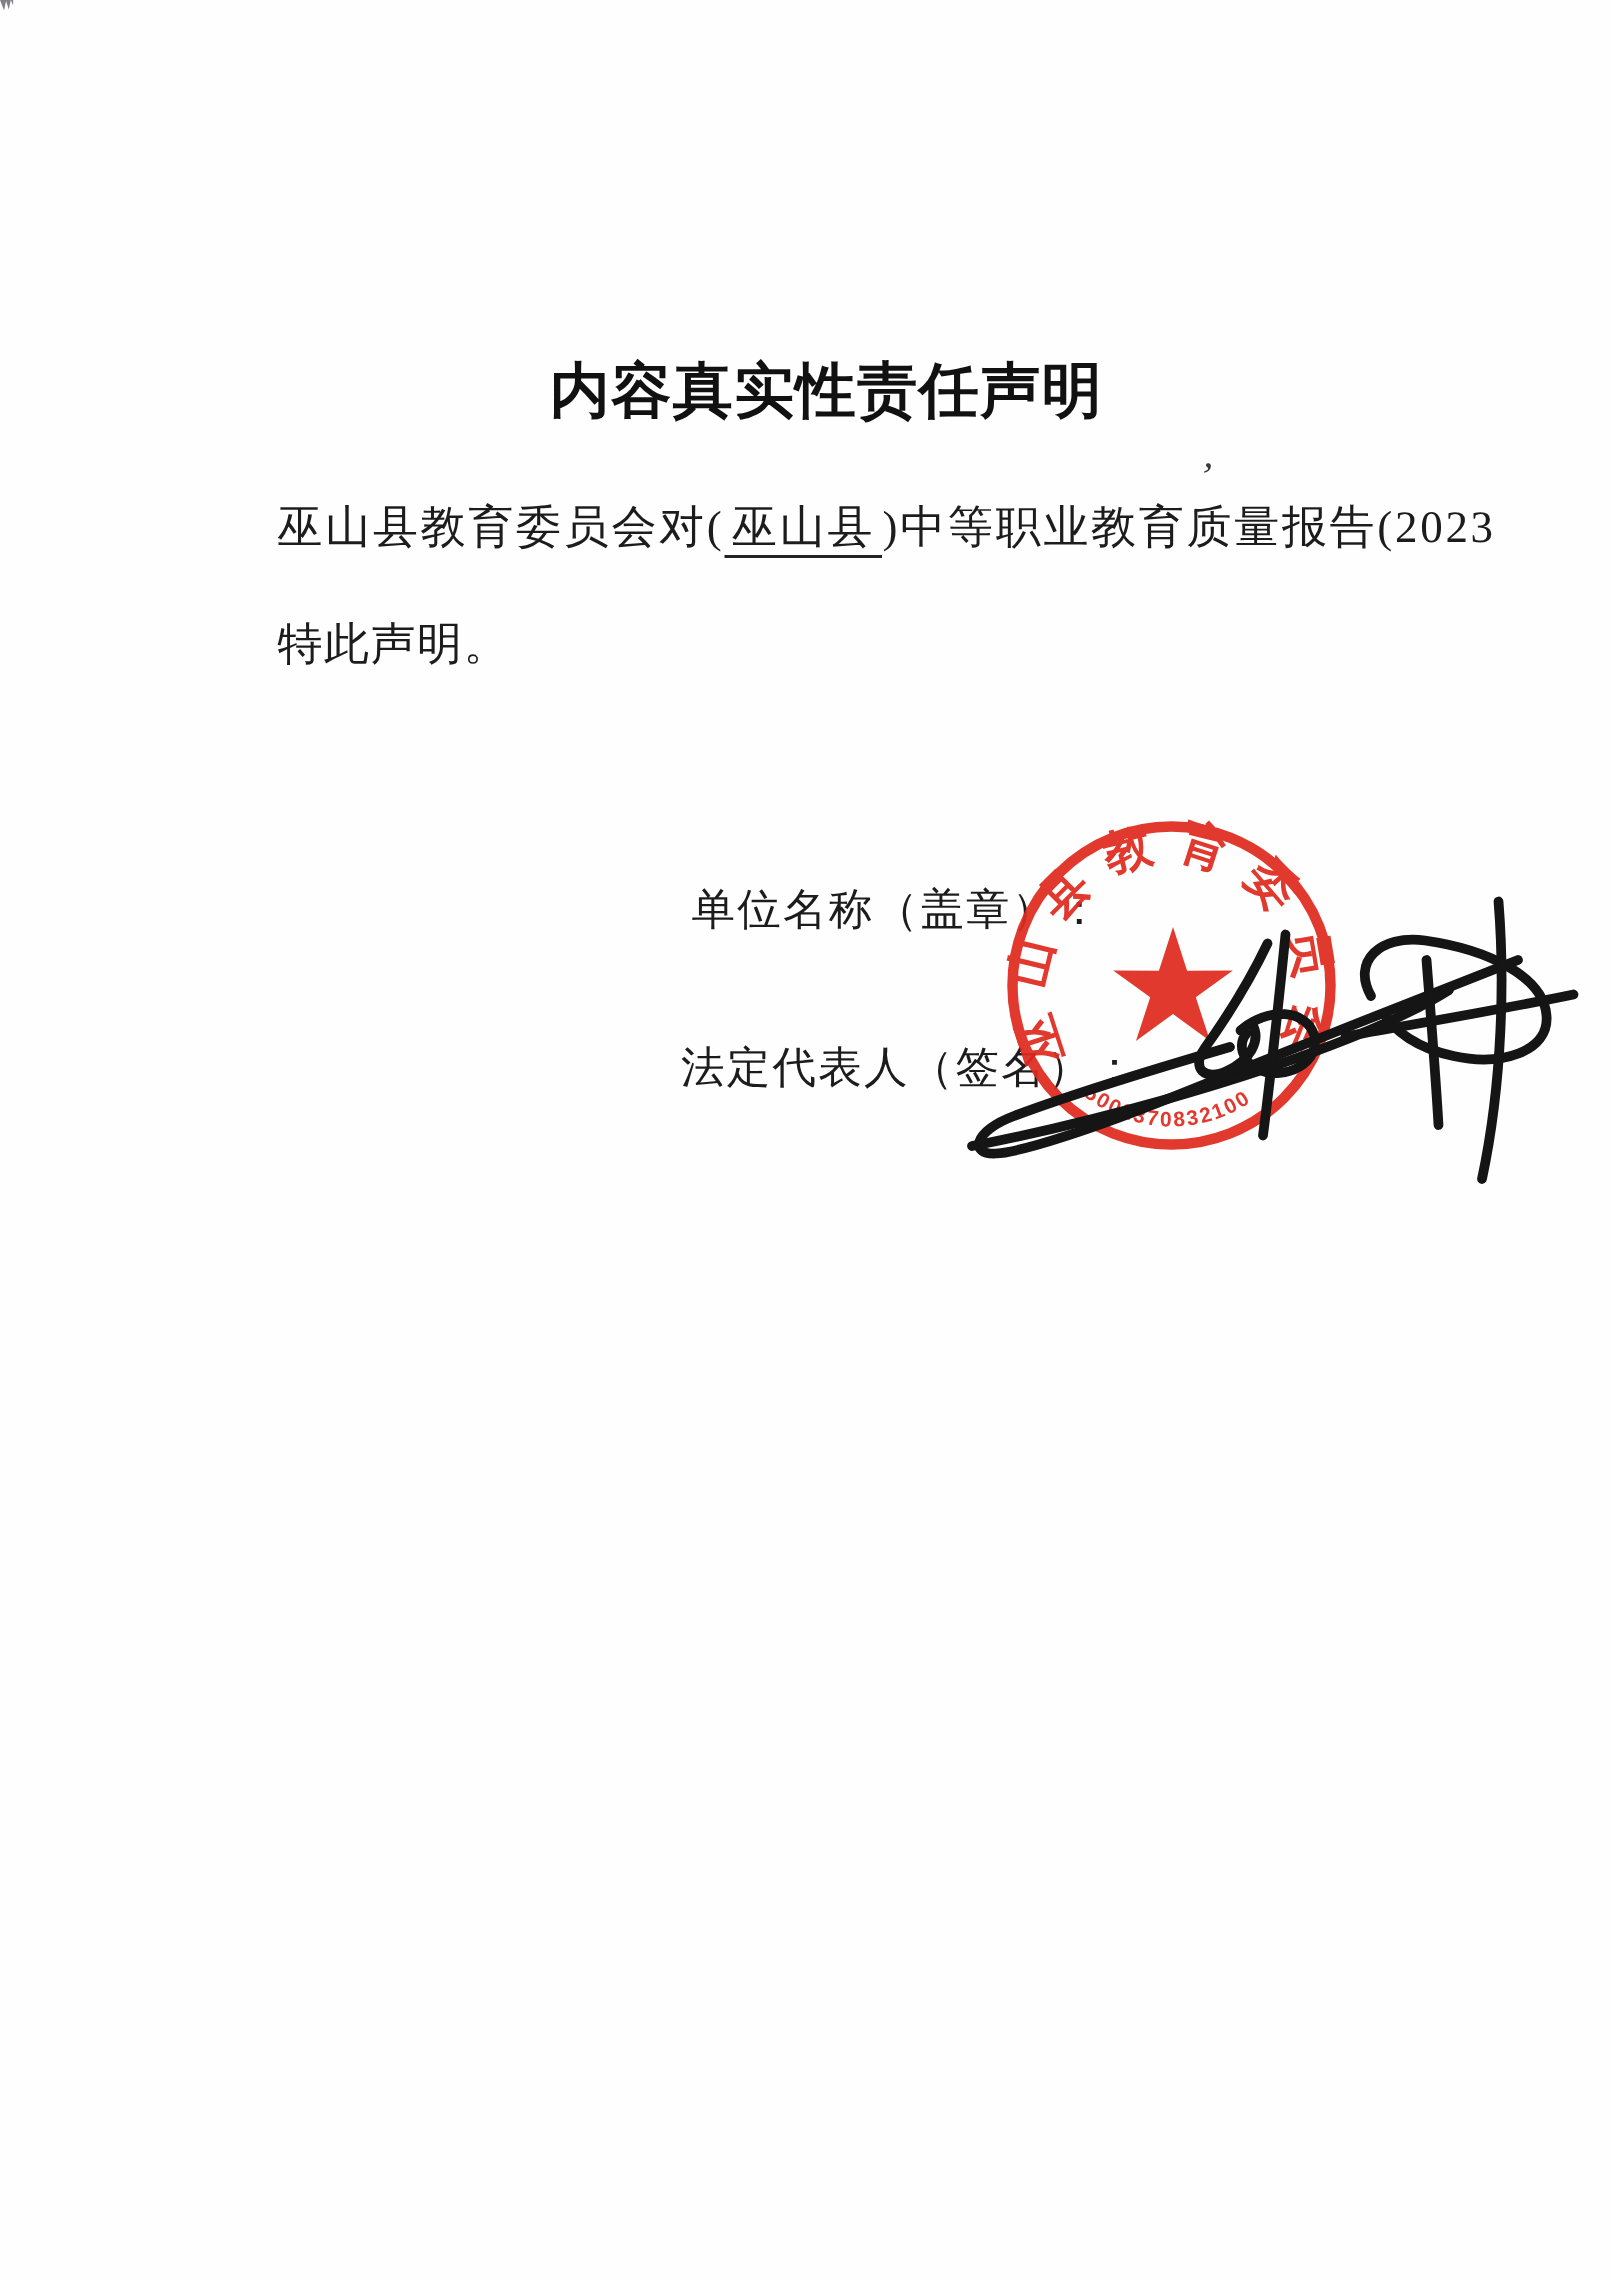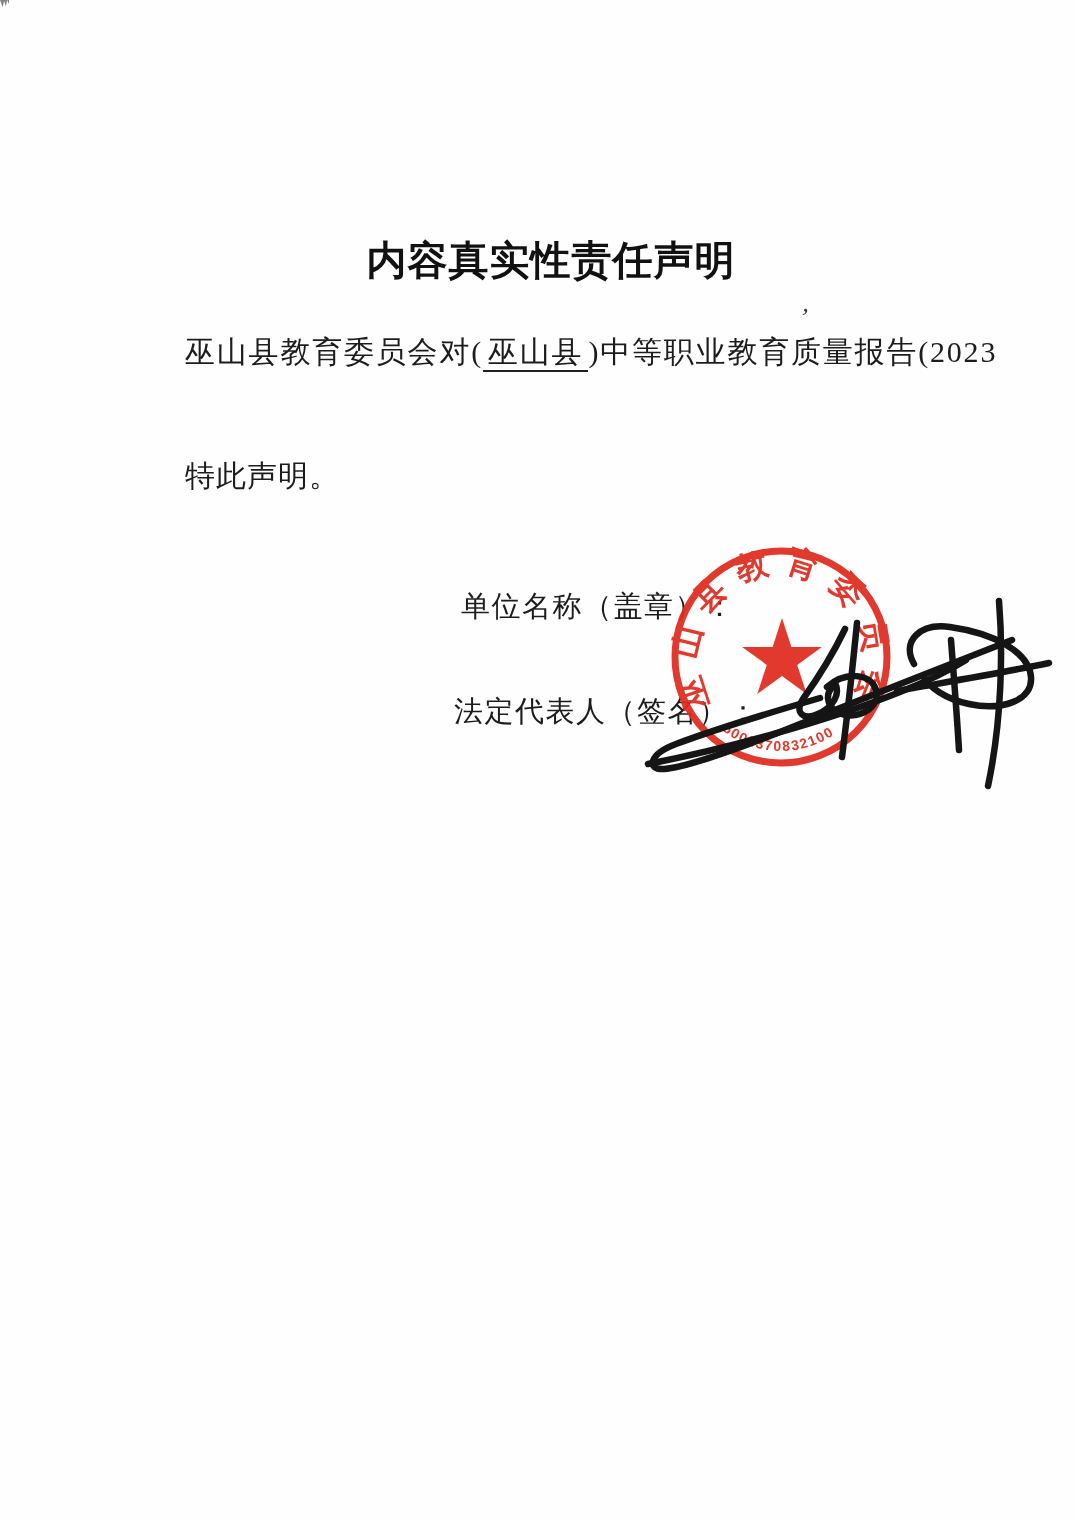--- a/index.html
+++ b/index.html
@@ -22,21 +22,21 @@
     color:#111;
   }
   .bodyline{
     position:absolute;margin:0;
     font-size:30px;line-height:1.2;
     white-space:nowrap;
     color:#1c1c1c;
   }
   .line1{top:334px;left:185px;letter-spacing:1.8px;}
   .line2{top:387px;left:129px;letter-spacing:0.6px;}
-  .line3{top:458px;left:185px;letter-spacing:1px;}
+  .line3{top:412px;left:185px;letter-spacing:1px;}
   .uline{
     border-bottom:2px solid #222;
     padding:0 5px 2px 5px;
   }
   .stray-mark{
     position:absolute;top:303px;left:800px;
     font-size:26px;color:#3a3a3a;
     transform:rotate(8deg);
   }
   .corner-speck{

